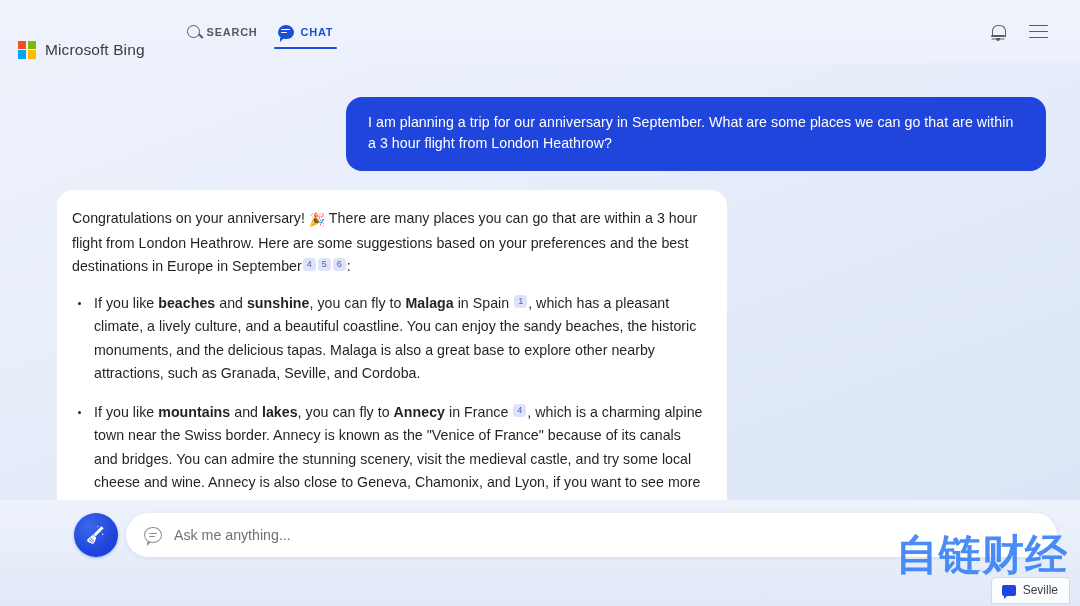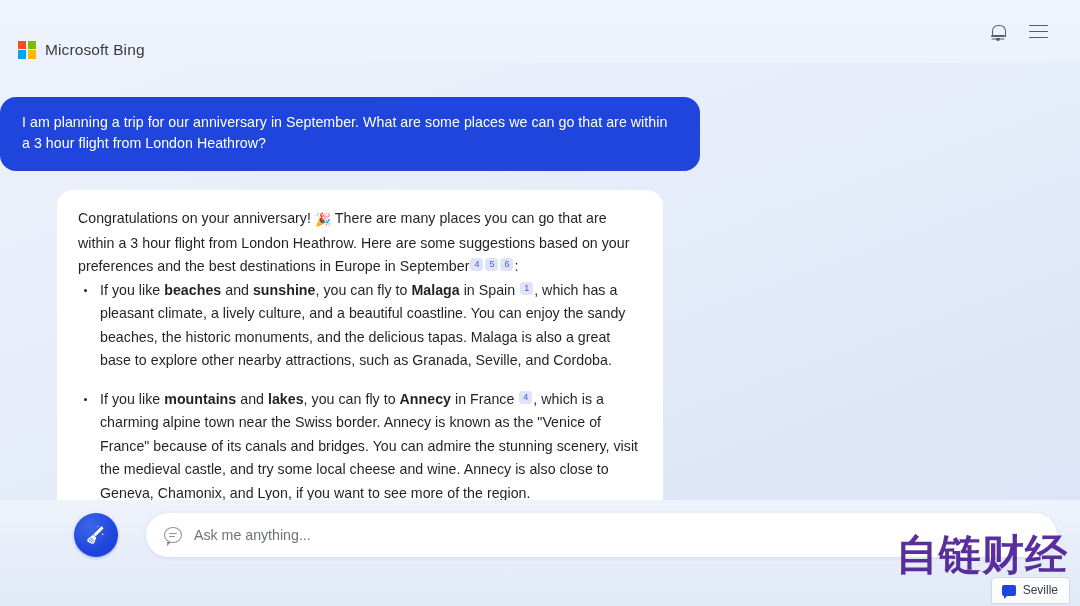--- a/index.html
+++ b/index.html
@@ -192,20 +192,21 @@
   .chat-area {
     position: absolute;
     top: 63px; left: 0;
     width: 1080px;
     height: 437px;
     overflow: hidden;
   }
 
   .user-row {
     display: flex;
+    justify-content: flex-end;
     padding-right: 34px;
     margin-top: 34px;
   }
 
   .user-bubble {
     background: #1f45dd;
     color: #ffffff;
     max-width: 700px;
     border-radius: 16px;
     padding: 15px 22px 17px 22px;
@@ -217,34 +218,35 @@
   .bot-row {
     display: flex;
     justify-content: flex-start;
     padding-left: 57px;
     margin-top: 19px;
   }
 
   .bot-bubble {
     background: #ffffff;
     color: #1f2226;
-    width: 606px;
+    width: 670px;
     border-radius: 16px 16px 0 0;
-    padding: 17px 22px 22px 10px;
+    padding: 17px 22px 22px 4px;
     font-size: 14.2px;
     line-height: 23.5px;
     letter-spacing: 0.03px;
   }
 
   .bot-intro {
     padding: 0 4px 0 11px;
   }
 
   .bot-list {
     list-style: none;
+    margin-top: 13px;
     padding-left: 11px;
   }
 
   .bot-list li {
     position: relative;
     padding-left: 22px;
     margin-bottom: 15px;
   }
   .bot-list li:last-child { margin-bottom: 0; }
 
@@ -291,21 +293,21 @@
     background: linear-gradient(180deg, #eef2fb 0%, #e6edf9 60%, #e1e9f7 100%);
   }
 
   .composer-inner {
     position: absolute;
     top: 13px;
     left: 74px;
     right: 23px;
     display: flex;
     align-items: center;
-    gap: 28px;
+    gap: 8px;
   }
 
   .broom-btn {
     width: 44px; height: 44px;
     flex: 0 0 44px;
     border-radius: 50%;
     background: radial-gradient(circle at 35% 30%, #3a68e8 0%, #1f45dd 60%, #1a3ccf 100%);
     position: relative;
     cursor: pointer;
     box-shadow: 0 1px 3px rgba(26,60,207,0.35);
@@ -365,21 +367,21 @@
   }
   .composer-input::placeholder { color: #6e7278; }
 
   
   .watermark {
     position: absolute;
     right: 12px;
     bottom: 30px;
     font-size: 42px;
     font-weight: 700;
-    color: #4c1d95;
+    color: #3b82f6;
     opacity: 0.92;
     letter-spacing: 1px;
     line-height: 1;
     pointer-events: none;
     user-select: none;
     white-space: nowrap;
   }
 
   .feedback {
     position: absolute;
@@ -421,20 +423,37 @@
   <div class="brand">
     <span class="ms-logo">
       <i class="ms-sq-r"></i>
         <i class="ms-sq-g"></i>
         <i class="ms-sq-b"></i>
         <i class="ms-sq-y"></i>
     </span>
     <span class="brand-name">Microsoft Bing</span>
   </div>
 
+  <div class="nav-tabs">
+
+    <div class="tab tab-search">
+      <span class="search-glyph"></span>
+      <span class="tab-label">SEARCH</span>
+    </div>
+
+    <div class="tab tab-chat">
+      <span class="chat-glyph">
+          <i></i>
+          <i></i>
+        </span>
+      <span class="tab-label">CHAT</span>
+      <span class="tab-underline"></span>
+    </div>
+
+  </div>
 
   <div class="header-right">
     <span class="bell">
         <u></u>
       </span>
     <span class="hamburger">
       <span></span>
         <span></span>
         <span></span>
     </span>

